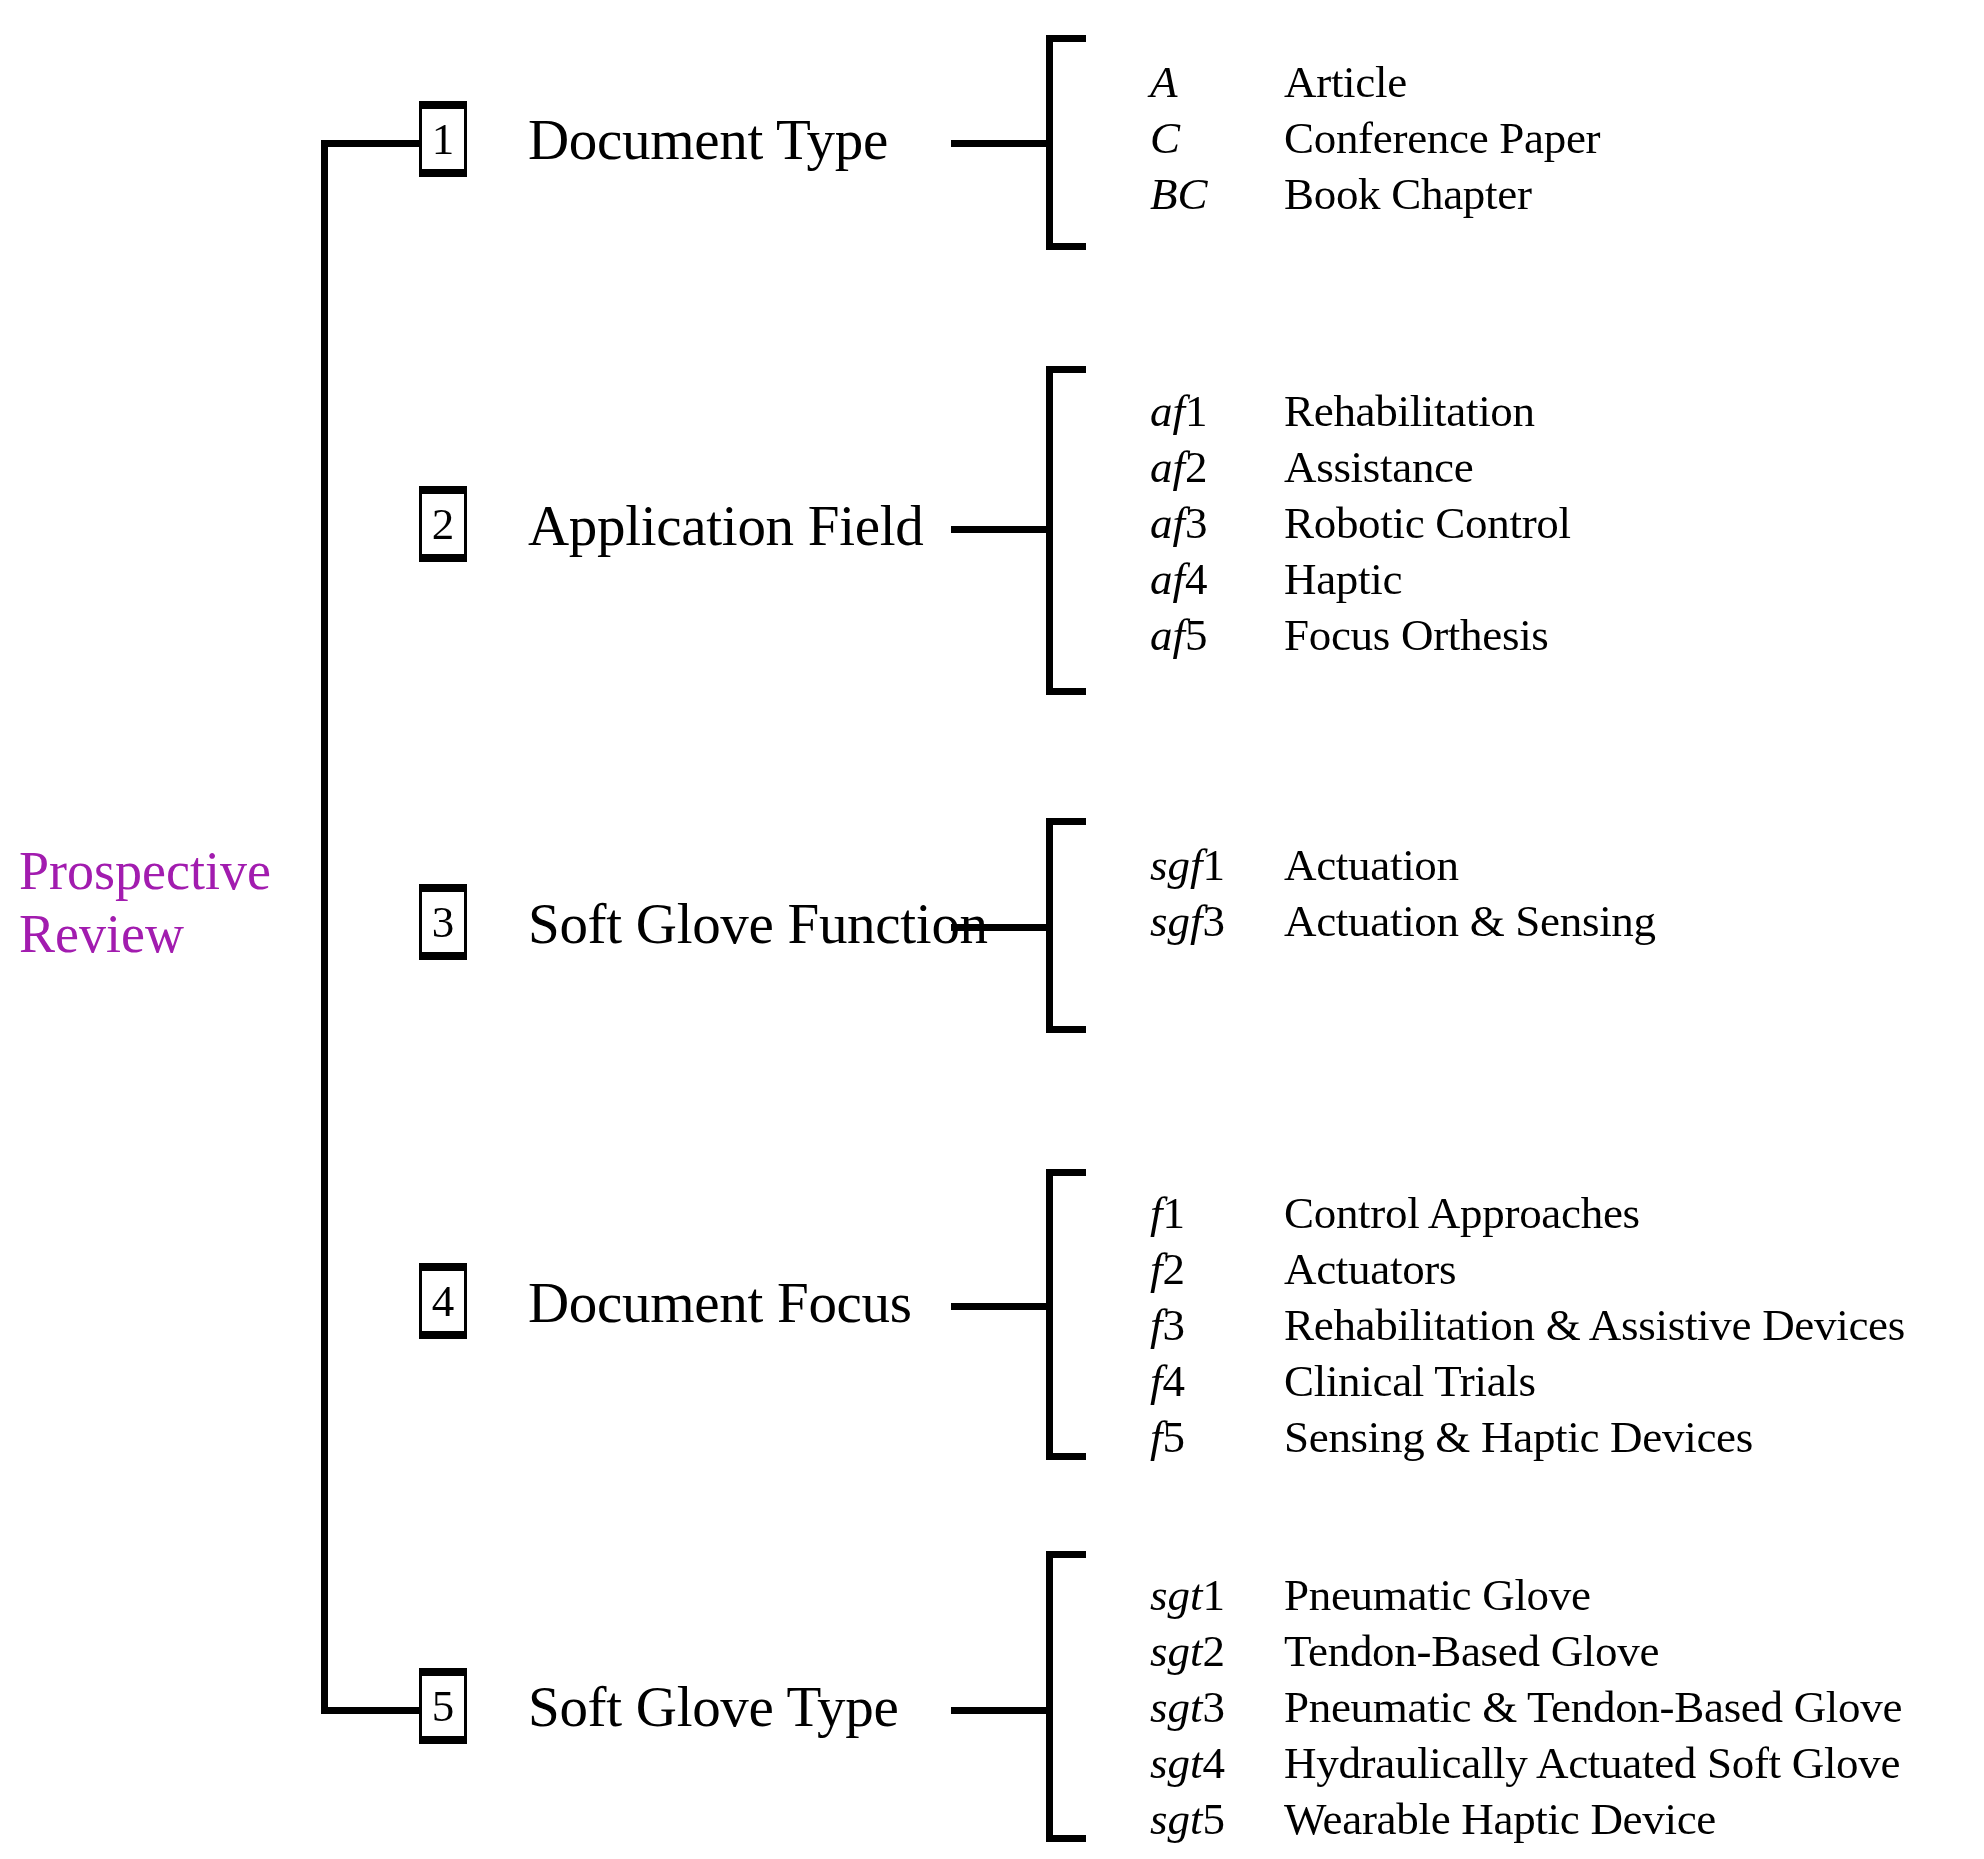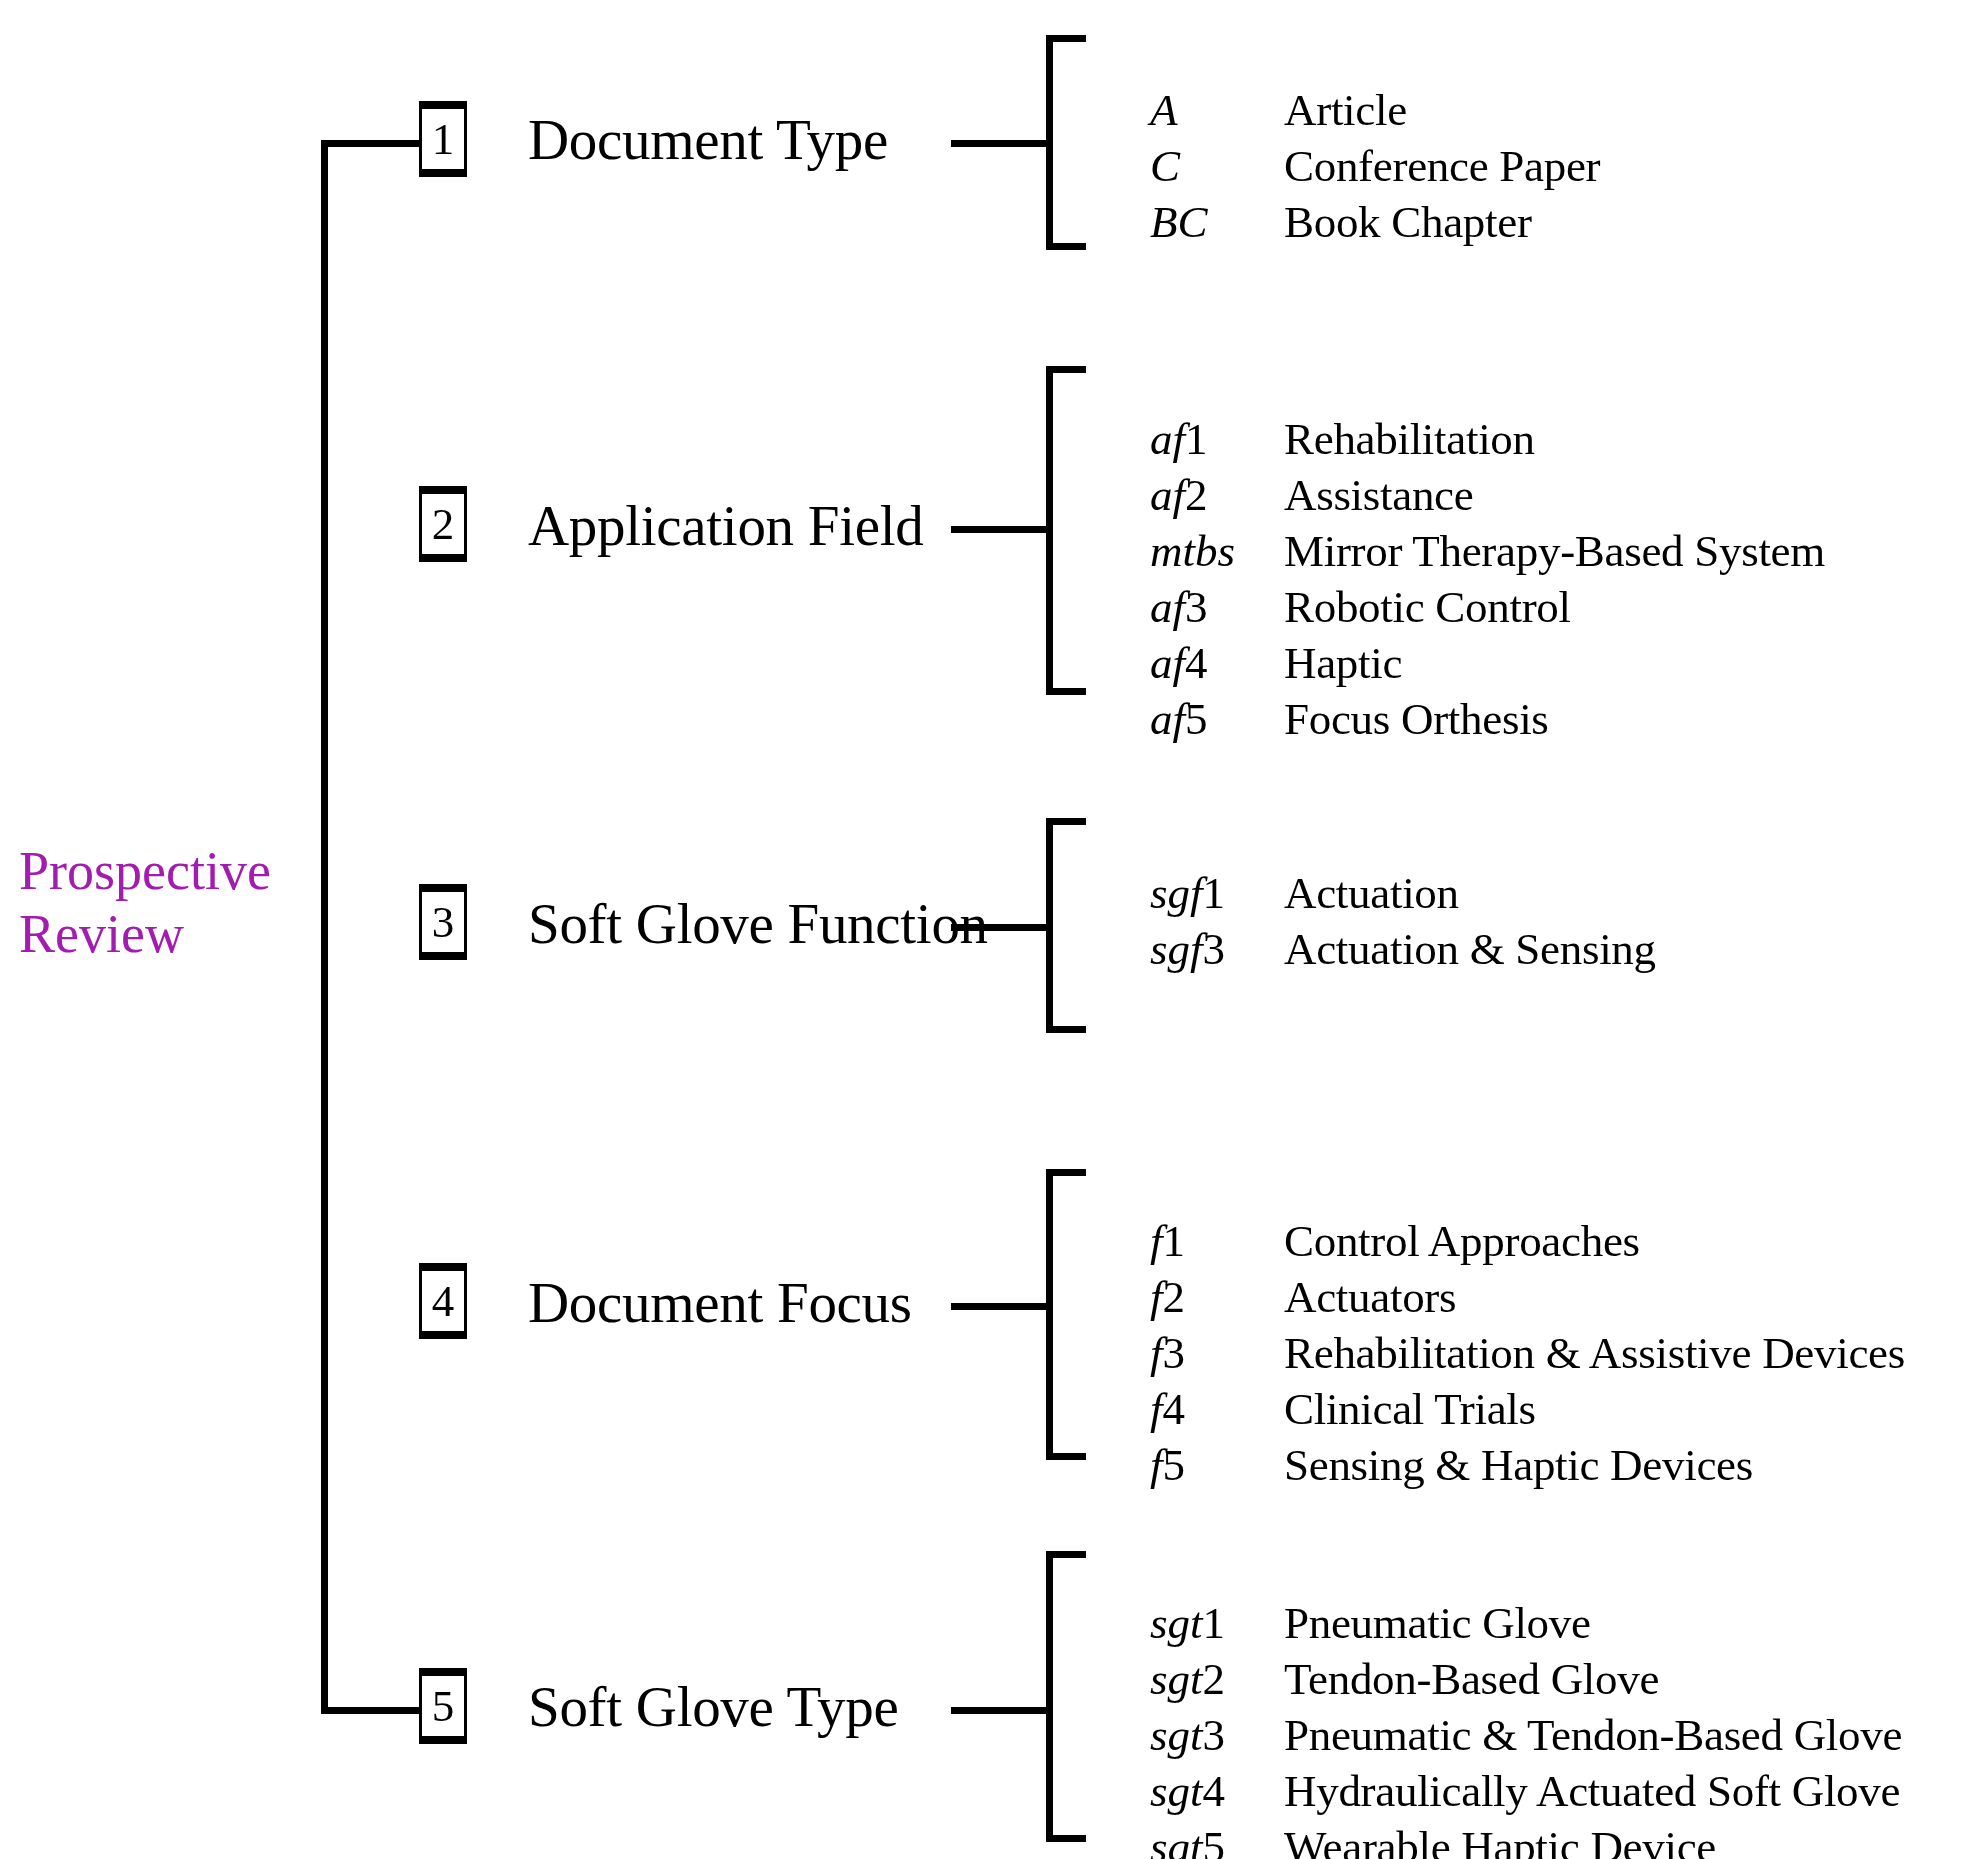--- a/index.html
+++ b/index.html
@@ -108,21 +108,20 @@
     font-style: italic;
   }
   .item-code .idx {
     font-style: normal;
   }
   .item-label {
     font-size: 45px;
     line-height: 1;
     white-space: nowrap;
     letter-spacing: -0.3px;
-    margin-top: 28px;
   }
 </style>
 </head>
 <body>
 
 <div id="canvas">
 
   <div class="root-label">Prospective
 Review</div>
 
@@ -162,24 +161,20 @@
       <div class="items" style="top: 389px;">
         <div class="item-row">
           <div class="item-code"><span class="pfx">af</span><span class="idx">1</span></div>
           <div class="item-label">Rehabilitation</div>
         </div>
         <div class="item-row">
           <div class="item-code"><span class="pfx">af</span><span class="idx">2</span></div>
           <div class="item-label">Assistance</div>
         </div>
         <div class="item-row">
-          <div class="item-code"><span class="pfx">mtbs</span><span class="idx"></span></div>
-          <div class="item-label">Mirror Therapy-Based System</div>
-        </div>
-        <div class="item-row">
           <div class="item-code"><span class="pfx">af</span><span class="idx">3</span></div>
           <div class="item-label">Robotic Control</div>
         </div>
         <div class="item-row">
           <div class="item-code"><span class="pfx">af</span><span class="idx">4</span></div>
           <div class="item-label">Haptic</div>
         </div>
         <div class="item-row">
           <div class="item-code"><span class="pfx">af</span><span class="idx">5</span></div>
           <div class="item-label">Focus Orthesis</div>

